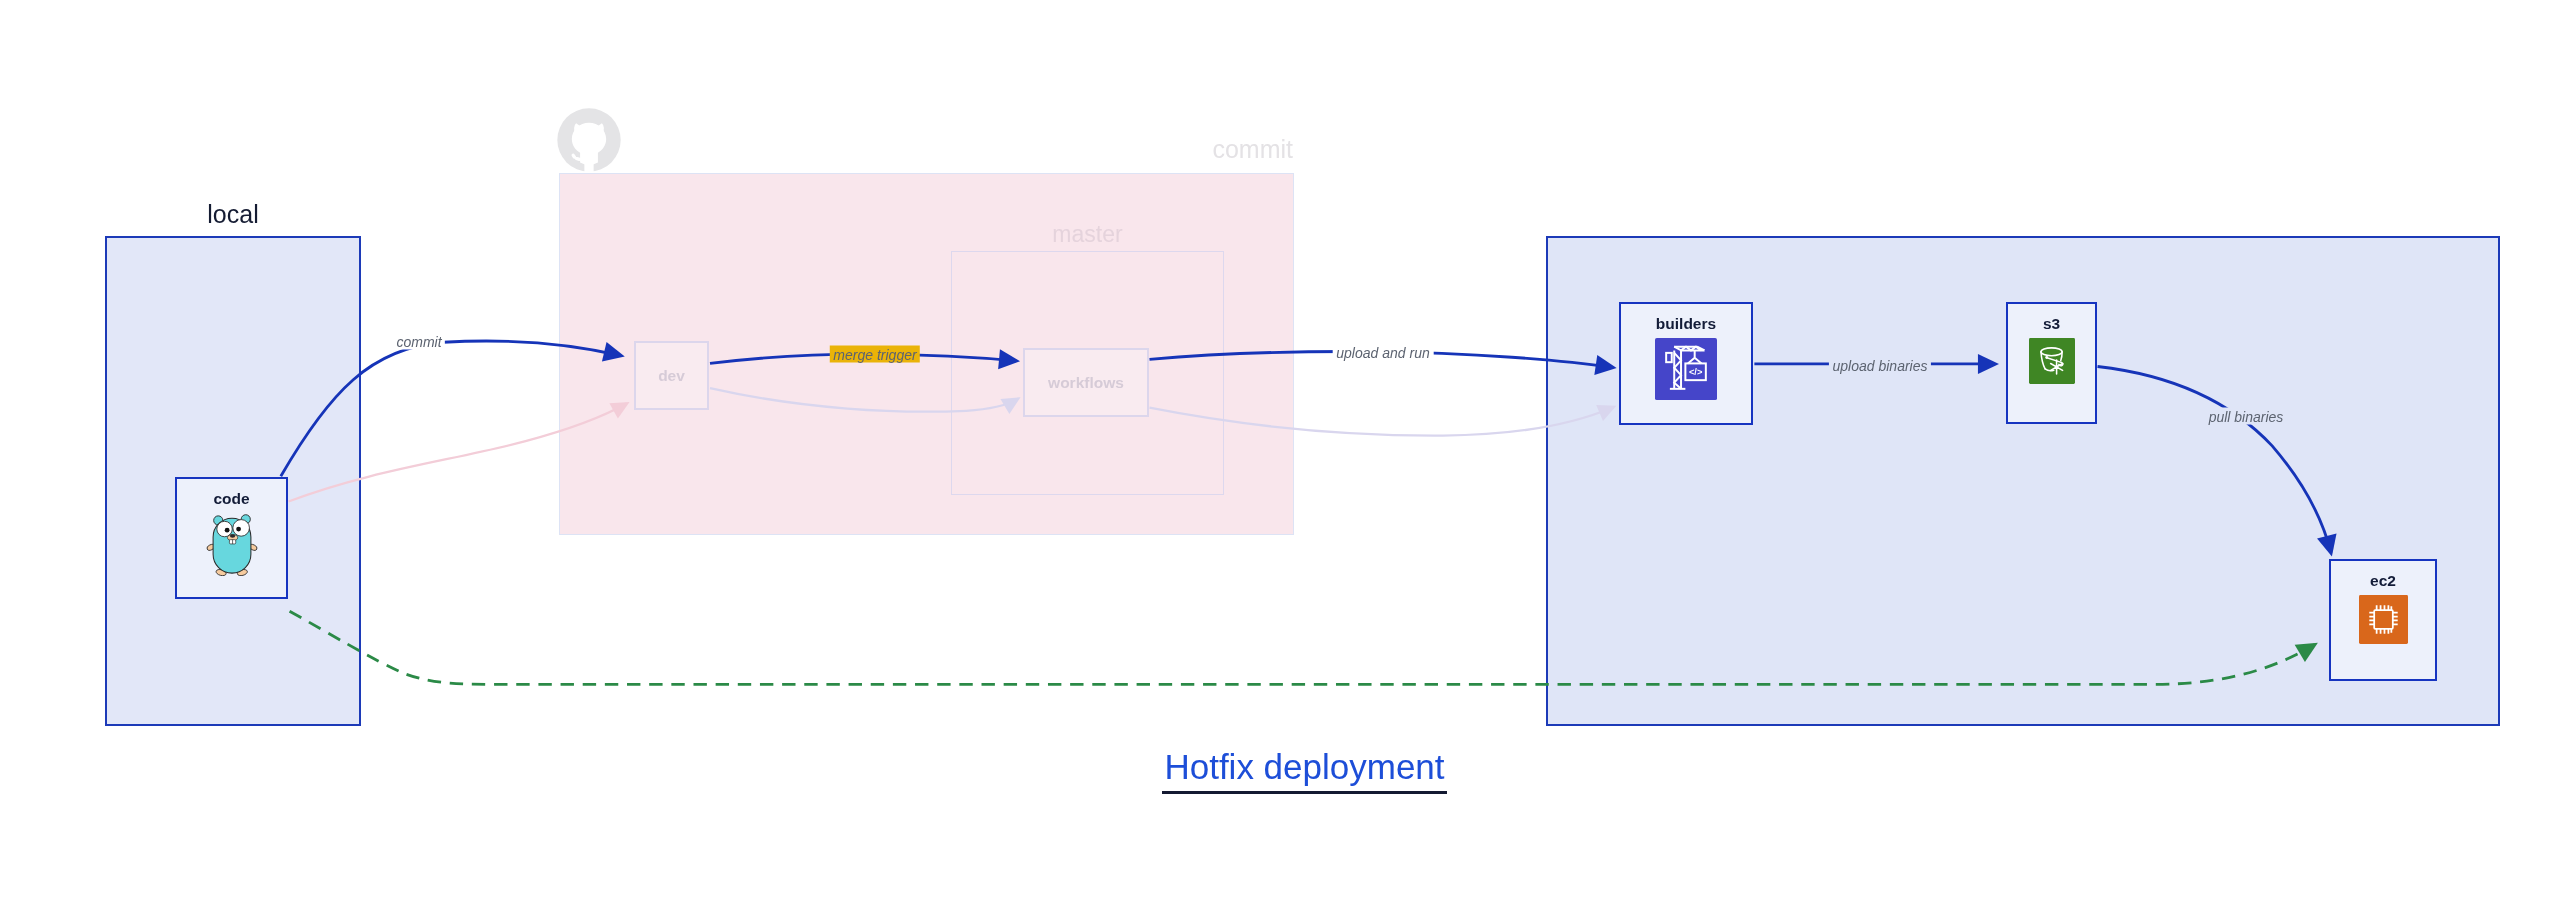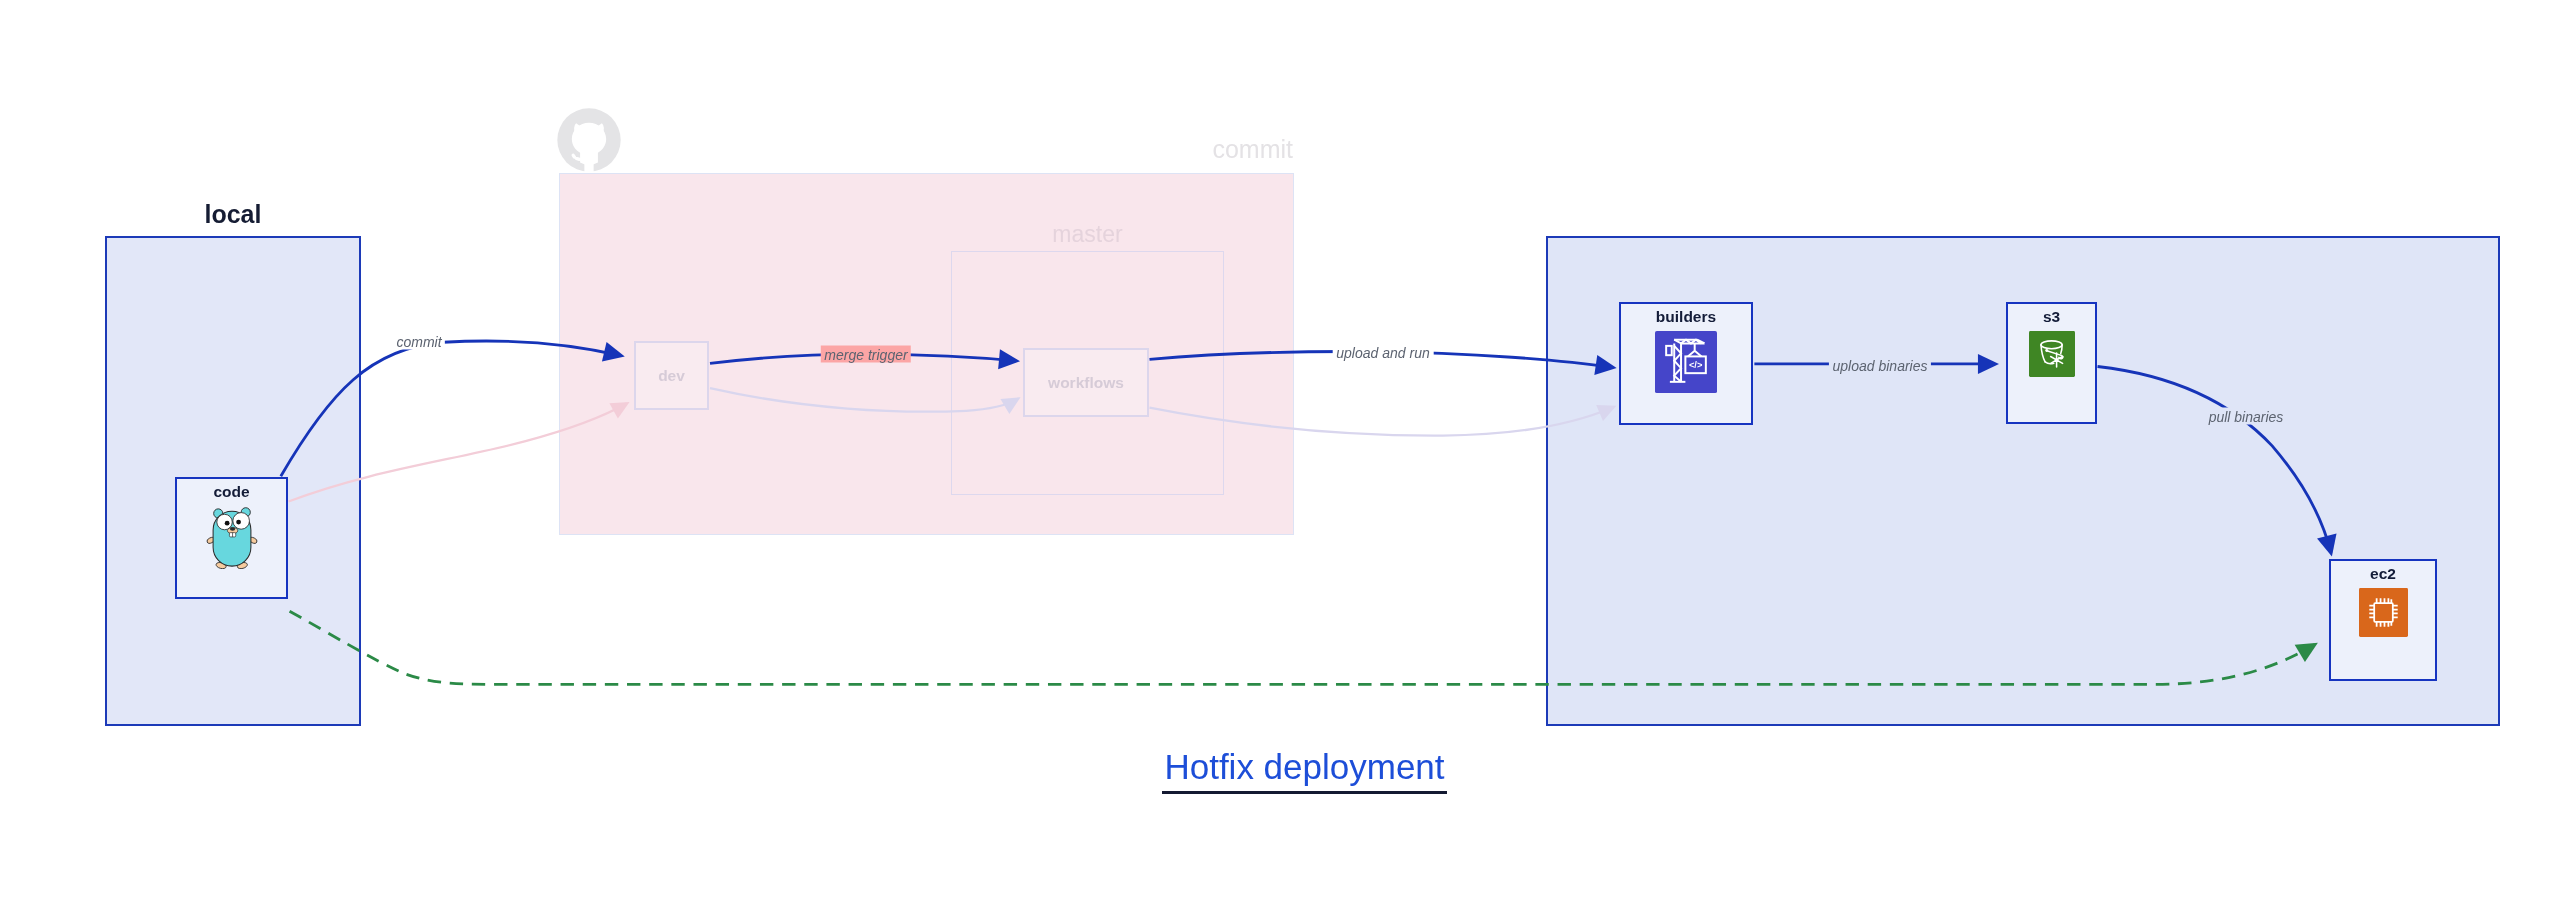--- a/index.html
+++ b/index.html
@@ -7,42 +7,42 @@
     position:relative;width:2604px;height:902px;background:#ffffff;
     font-family:"Liberation Sans", sans-serif;overflow:hidden;
   }
   
   .group{position:absolute;box-sizing:border-box;}
   .group-local{left:105px;top:236px;width:256px;height:490px;background:#e2e7f8;border:2.1px solid #1c3ab8;z-index:1;}
   .group-aws{left:1546px;top:236px;width:954px;height:490px;background:#dfe5f7;border:2.1px solid #1c3ab8;z-index:1;}
   .group-github{left:559px;top:173px;width:735px;height:362px;background:#f9e6ec;border:1.5px solid #dde3f5;z-index:1;}
   .group-master{left:951px;top:251px;width:273px;height:244px;background:transparent;border:1.5px solid #ddd8ee;z-index:2;}
   .group-label{position:absolute;color:#151c33;font-size:25px;text-align:center;z-index:4;}
-  .lbl-local{left:105px;top:200px;width:256px;font-weight:bold;}
+  .lbl-local{left:105px;top:200px;width:256px;}
   .lbl-aws{left:1765px;top:200px;width:515px;}
   .lbl-github{left:1082px;top:135px;width:211px;text-align:right;color:#e4e2e5;}
   .lbl-master{left:951px;top:221px;width:273px;color:#e5d3dc;font-size:23px;z-index:2;}
   
   .node{position:absolute;box-sizing:border-box;z-index:10;text-align:center;}
   .node-strong{background:#edf1fb;border:2.6px solid #1634c0;}
   .node-faded{background:#f9ebf0;border:2.1px solid #dcd6ec;display:flex;align-items:center;justify-content:center;}
   .node-code{left:175px;top:477px;width:113px;height:122px;}
   .node-dev{left:634px;top:341px;width:75px;height:69px;}
   .node-workflows{left:1023px;top:348px;width:126px;height:69px;}
   .node-builders{left:1619px;top:302px;width:134px;height:123px;}
   .node-s3{left:2006px;top:302px;width:91px;height:122px;}
   .node-ec2{left:2329px;top:559px;width:108px;height:122px;}
-  .node-label{display:block;margin-top:4px;font-size:15.5px;font-weight:bold;color:#131c38;}
+  .node-label{display:block;margin-top:11px;font-size:15.5px;font-weight:bold;color:#131c38;}
   .node-faded .node-label{margin:0;color:#d6cbd7;}
   .node-icon{display:block;margin:5.2px auto 0 auto;}
   
   .edge-label{position:absolute;transform:translate(-50%,-50%);font-size:14px;font-style:italic;
     color:#5c6370;padding:0.5px 3.6px;white-space:nowrap;z-index:6;}
   .bg-white{background:#ffffff;}
-  .bg-pink{background:#fca5a5;}
+  .bg-pink{background:#eab308;margin-left:9px;}
   .bg-lav{background:#dfe5f7;}
   .elbl-commit{left:419px;top:341px;}
   .elbl-merge{left:866px;top:354px;}
   .elbl-uploadrun{left:1383px;top:352px;}
   .elbl-uploadbin{left:1880px;top:365px;}
   .elbl-pullbin{left:2246px;top:416px;}
   
   #edges{position:absolute;left:0;top:0;z-index:5;pointer-events:none;}
   
   .gh-logo{position:absolute;left:556px;top:107px;width:66px;height:66px;z-index:3;}

